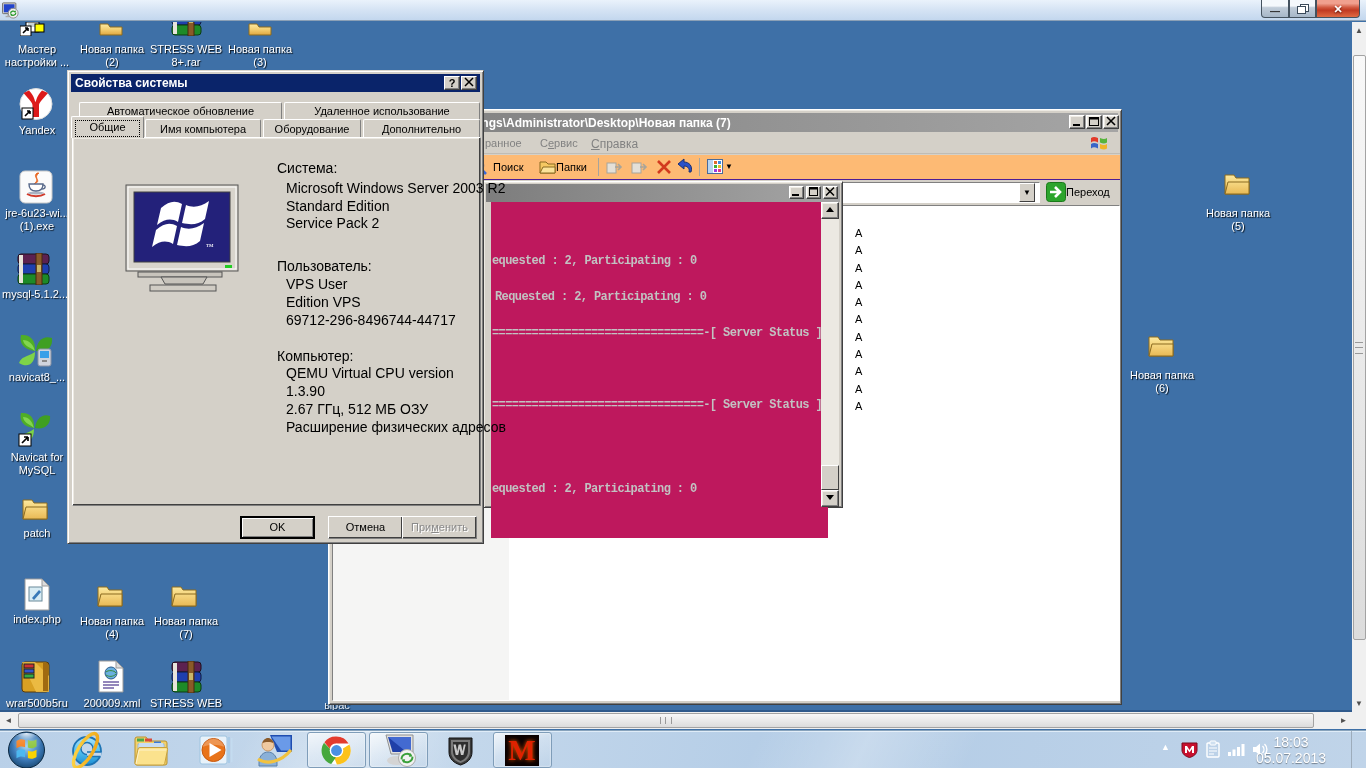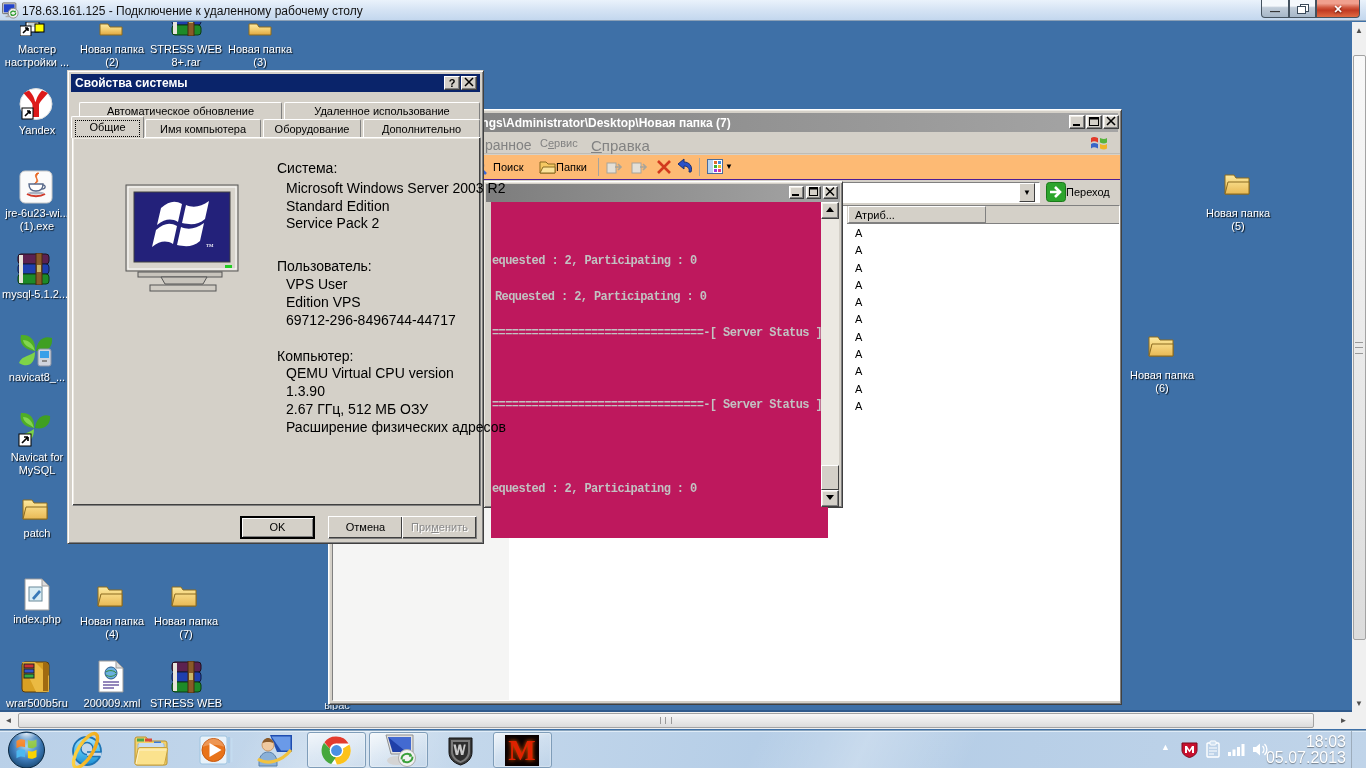--- a/index.html
+++ b/index.html
@@ -33,21 +33,21 @@
 .ctext{position:absolute;font-family:"Liberation Mono",monospace;font-weight:bold;font-size:12px;color:#c2c2c2;white-space:pre;letter-spacing:-.6px}
 
 #hscroll{left:0;top:712px;width:1366px;height:17px;background:#f0f0f0;z-index:49}
 #vscroll{left:1352px;top:22px;width:14px;height:690px;background:#f0f0f0;z-index:49}
 .sthumb{position:absolute;background:linear-gradient(#f8f8f8,#dcdcdc);border:1px solid #a3a3a3;border-radius:2px}
 .sarr{position:absolute;color:#505050;font-size:8px;line-height:17px;text-align:center}
 
 #taskbar{left:0;top:730px;width:1366px;height:38px;background:linear-gradient(100deg,#b9d0e8 0%,#c6d9ec 30%,#b3cce6 60%,#c0d4e9 100%);border-top:1px solid #88a3bc;box-shadow:inset 0 1px 0 #dfecf8;z-index:60}
 .tbtn{position:absolute;top:1px;width:59px;height:36px;border:1px solid #7f9db9;border-radius:3px;background:linear-gradient(160deg,rgba(255,255,255,.75),rgba(255,255,255,.25) 45%,rgba(190,210,230,.4));box-shadow:inset 0 0 2px #fff}
 .trayic{position:absolute;top:11px;color:#fff;font-size:12px}
-#clock{position:absolute;right:20px;top:3px;color:#fff;font-size:16px;text-align:right;line-height:16px;text-shadow:0 1px 1px rgba(0,0,0,.4)}
+#clock{position:absolute;right:40px;top:3px;color:#fff;font-size:14px;text-align:center;line-height:16px;text-shadow:0 1px 1px rgba(0,0,0,.4)}
 </style></head>
 <body>
 
 <svg width="0" height="0" style="position:absolute">
     <defs>
 <linearGradient id="fold" x1="0" y1="0" x2="0" y2="1">
         <stop offset="0" stop-color="#fce9a0"></stop>
         <stop offset=".5" stop-color="#f3cf72"></stop>
         <stop offset="1" stop-color="#e0a73f"></stop>
       </linearGradient>
@@ -223,23 +223,23 @@
       </svg></div>
  <div class="cbtn" style="right:19px;top:5px"><svg width="14" height="11">
         <rect x="2.5" y="1.5" width="9" height="8" fill="none" stroke="#000"></rect>
         <rect x="2.5" y="1.5" width="9" height="2" fill="#000"></rect>
       </svg></div>
  <div class="cbtn" style="right:2px;top:5px"><svg width="14" height="11">
         <path d="M3,1 L11,9 M11,1 L3,9" stroke="#000" stroke-width="1.6"></path>
       </svg></div>
 
  <div class="abs" style="left:3px;top:22px;width:788px;height:22px;background:#D4D0C8;border-bottom:1px solid #c0bcb4">
-   <span style="position:absolute;left:153px;top:5px;font-size:14px;color:#828282">ранное</span>
+   <span style="position:absolute;left:153px;top:5px;font-size:11px;color:#828282">ранное</span>
    <span style="position:absolute;left:208px;top:5px;font-size:11px;color:#828282">С<u>е</u>рвис</span>
-   <span style="position:absolute;left:259px;top:5px;font-size:15px;color:#828282"><u>С</u>правка</span>
+   <span style="position:absolute;left:259px;top:5px;font-size:12px;color:#828282"><u>С</u>правка</span>
    <svg style="position:absolute;right:12px;top:1px" width="18" height="18" viewBox="0 0 18 18">
         <path d="M1,5 C3,3.6 5,3.6 8,5 L8,9.5 C5,8 3,8 1,9.4 Z" fill="#e33a2a"></path>
         <path d="M10,5 C13,6.4 15,6.4 17,5 L17,9.4 C15,10.8 13,10.8 10,9.5 Z" fill="#56b43b"></path>
         <path d="M1,11 C3,9.6 5,9.6 8,11 L8,15.5 C5,14 3,14 1,15.4 Z" fill="#3a66c8"></path>
         <path d="M10,11 C13,12.4 15,12.4 17,11 L17,15.4 C15,16.8 13,16.8 10,15.5 Z" fill="#f0b428"></path>
       </svg>
  </div>
 
  <div class="abs" style="left:3px;top:45px;width:788px;height:25px;background:#fdba74;border-bottom:1px solid #4c1d95">
    <svg style="position:absolute;left:139px;top:4px" width="16" height="16">
@@ -287,23 +287,20 @@
    <svg style="position:absolute;left:714px;top:2px" width="20" height="20">
         <rect x="0.5" y="0.5" width="19" height="19" rx="3" fill="#2ca42c" stroke="#1a7a1a"></rect>
         <path d="M4,10 L13,10 M9,5 L14,10 L9,15" stroke="#fff" stroke-width="2.6" fill="none"></path>
       </svg>
    <span style="position:absolute;left:734px;top:6px;font-size:11px">Переход</span>
  </div>
 
  <div class="abs" style="left:3px;top:95px;width:788px;height:496px;background:#fff;border:1px solid #808080;border-bottom-color:#fff;border-right-color:#fff">
    <div style="position:absolute;left:0;top:0;width:176px;height:494px;background:#f5f5f4"></div>
 
-   <div style="position:absolute;left:514px;top:0px;width:272px;height:18px;background:#D4D0C8;border-bottom:1px solid #808080">
-     <div style="position:absolute;left:1px;top:0;width:138px;height:17px;background:#D4D0C8;border:1px solid #fff;border-right-color:#808080;border-bottom-color:#808080;font-size:11px;padding:2px 0 0 6px">Атриб...</div>
-   </div>
    <div style="position:absolute;left:522px;top:19px;font-size:11px;line-height:17.3px;color:#000">A<br>A<br>A<br>A<br>A<br>A<br>A<br>A<br>A<br>A<br>A</div>
  </div>
 </div>
 
 <div id="cons" class="cwin abs">
  <div class="ititle" style="left:2px;top:2px;right:2px;height:18px"></div>
  <div class="cbtn" style="left:305px;top:4px;width:15px;height:13px"><svg width="13" height="10">
         <rect x="2" y="7" width="7" height="2" fill="#000"></rect>
       </svg></div>
  <div class="cbtn" style="left:322px;top:4px;width:15px;height:13px"><svg width="13" height="10">
@@ -388,21 +385,20 @@
 <div id="rdpbar" class="abs">
  <svg style="position:absolute;left:2px;top:2px" width="17" height="17" viewBox="0 0 19 18">
       <rect x="0.5" y="0.5" width="15" height="12" rx="1" fill="#d8d4cc" stroke="#666"></rect>
       <rect x="2" y="2" width="12" height="9" fill="#2244cc"></rect>
       <rect x="6" y="13" width="4" height="2" fill="#aaa"></rect>
       <rect x="4" y="15" width="8" height="1.5" fill="#aaa"></rect>
       <circle cx="12.5" cy="12" r="5.5" fill="#f0f0f0" stroke="#888"></circle>
       <path d="M9.5,12.5 a3,3 0 0 1 5.5,-1.5 M15.5,11.5 a3,3 0 0 1 -5.5,1.5" fill="none" stroke="#2a9a2a" stroke-width="1.4"></path>
       <path d="M14.6,8.6 L15.8,10.4 L13.8,10.8 Z M10.4,15.4 L9.2,13.6 L11.2,13.2 Z" fill="#2a9a2a"></path>
     </svg>
- <div class="ttl">178.63.161.125 - Подключение к удаленному рабочему столу</div>
 </div>
 <div class="capbtn" style="left:1261px;width:28px;border-radius:0 0 0 4px">
     <span style="top:6px;font-weight:bold">—</span>
   </div>
 <div class="capbtn" style="left:1289px;width:27px">
     <span style="top:4px"><svg width="12" height="10">
         <rect x="3.5" y="0.5" width="8" height="7" fill="#fff" stroke="#3a4a5a"></rect>
         <rect x="0.5" y="2.5" width="8" height="7" fill="#fff" stroke="#3a4a5a"></rect>
       </svg></span>
   </div>

